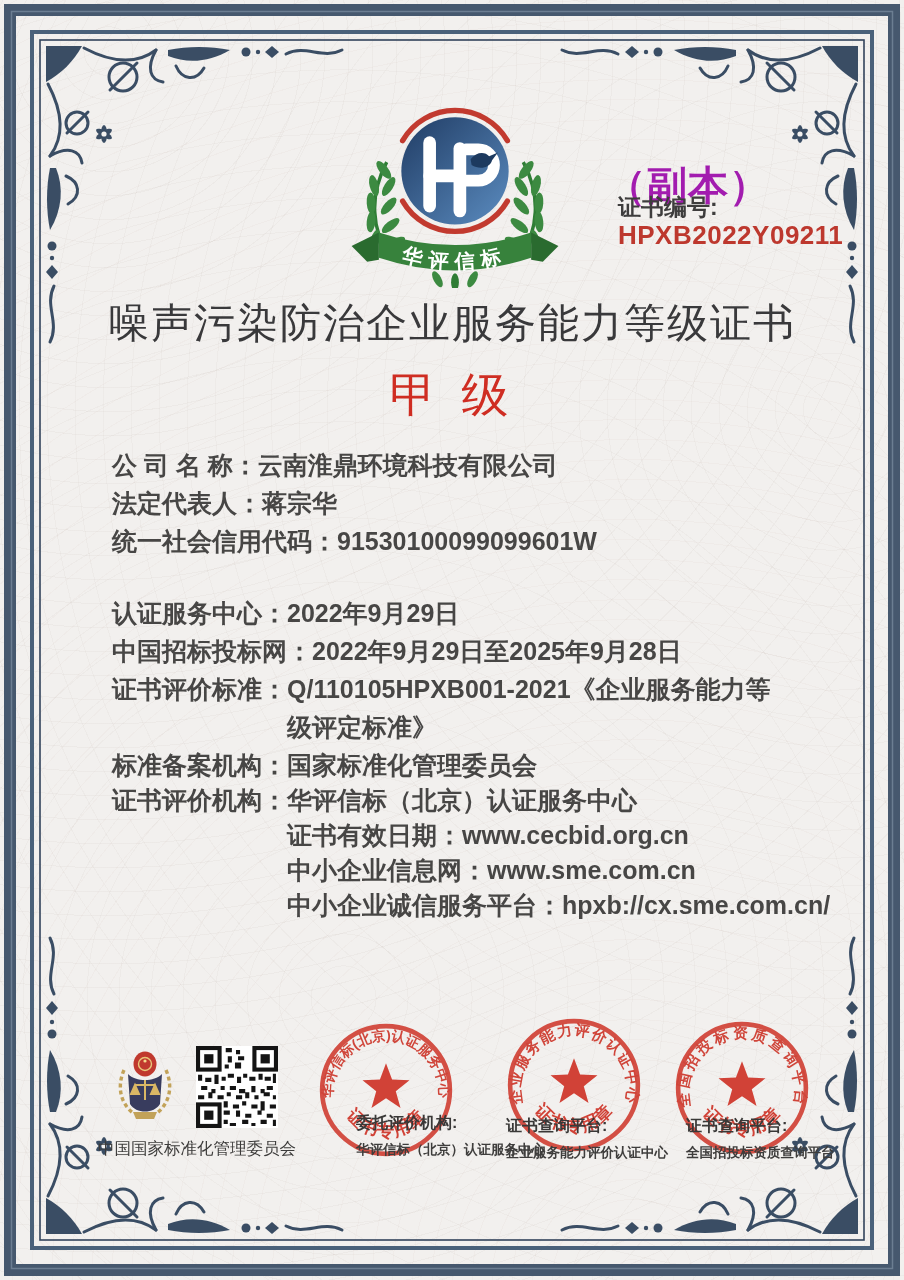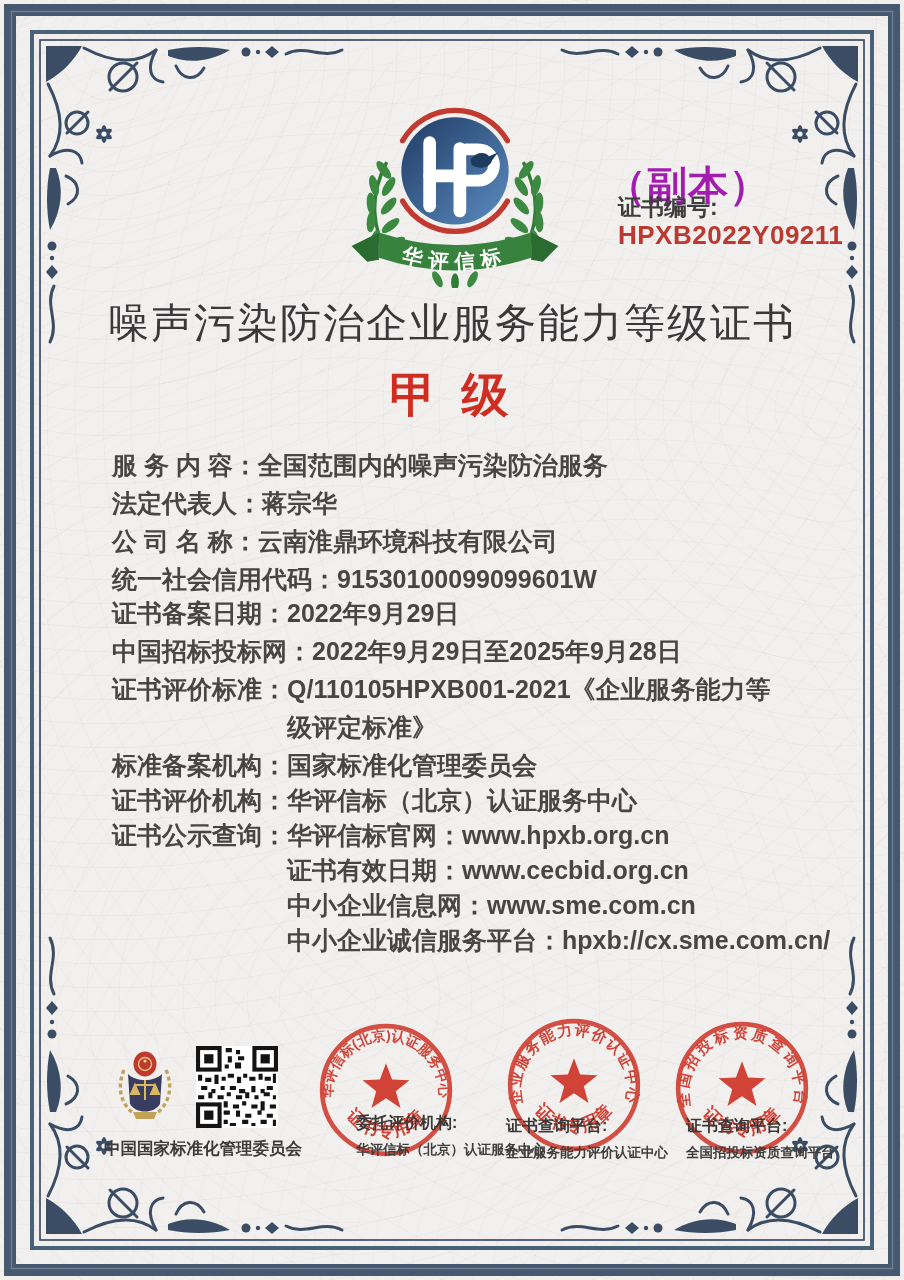--- a/index.html
+++ b/index.html
@@ -18,29 +18,29 @@
       repeating-radial-gradient(circle at 38% 78%, rgba(188,176,168,.09) 0 1px, transparent 1px 32px),
       repeating-radial-gradient(circle at 70% 100%, rgba(200,170,160,.07) 0 1px, transparent 1px 20px);
   }
   .abs{position:absolute;}
   .page-title{
     left:0;right:0;top:296px;text-align:center;
     font-size:41px;font-weight:400;color:#39393b;letter-spacing:2px;
   }
   .grade{
     left:0;right:0;top:364px;text-align:center;
-    font-size:47px;font-weight:700;color:#cf2d22;letter-spacing:6px;
+    font-size:47px;font-weight:400;color:#cf2d22;letter-spacing:6px;
   }
   .copy-label{left:606px;top:118px;font-size:40px;font-weight:700;color:#a21caf;letter-spacing:1px;margin-top:40px;}
   .certno-label{left:618px;top:192px;font-size:23px;font-weight:700;color:#3e3d3d;}
   .certno-value{left:618px;top:220px;font-size:26px;font-weight:700;color:#bd382e;letter-spacing:.5px;}
   .tblock{left:112px;font-size:25px;font-weight:700;color:#474645;}
   .tblock .row{line-height:var(--lh,38px);white-space:nowrap;}
   .tblock .row.indent{padding-left:175px;}
-  .sac-caption{left:98px;top:1138px;width:210px;text-align:center;font-size:16.5px;font-weight:700;color:#3c3b3a;}
+  .sac-caption{left:98px;top:1138px;width:210px;font-size:16.5px;font-weight:400;color:#3c3b3a;}
   .seal{position:absolute;z-index:1;opacity:.94;}
   .seal-cap{position:absolute;z-index:2;white-space:nowrap;}
   .seal-cap .t{font-size:16px;font-weight:800;color:#393837;}
   .seal-cap .o{font-size:13.5px;font-weight:700;color:#3e3d3c;margin-top:7px;}
   svg text{font-family:"Liberation Sans","DejaVu Sans",sans-serif;}
   .sealtxt{font-weight:700;fill:#ce3b2f;}
   .stamptxt{font-weight:700;fill:#cf382c;letter-spacing:1px;}
   .ribbontxt{font-weight:700;fill:#ffffff;letter-spacing:7px;font-size:21px;}
 </style>
 </head>
@@ -144,37 +144,35 @@
   </svg>
 
   <div class="abs copy-label">（副本）</div>
   <div class="abs certno-label">证书编号:</div>
   <div class="abs certno-value">HPXB2022Y09211</div>
 
   <div class="abs page-title">噪声污染防治企业服务能力等级证书</div>
   <div class="abs grade">甲 级</div>
 
   <div class="abs tblock" style="top:446px;--lh:38px;">
-    <div class="row"><span>服 务 内 容：</span><span>全国范围内的噪声污染防治服务</span></div>
+    <div class="row"><span>公 司 名 称：</span><span>云南淮鼎环境科技有限公司</span></div>
     <div class="row"><span>法定代表人：</span><span>蒋宗华</span></div>
-    <div class="row"><span>公 司 名 称：</span><span>云南淮鼎环境科技有限公司</span></div>
     <div class="row"><span>统一社会信用代码：</span><span>91530100099099601W</span></div>
   </div>
 
   <div class="abs tblock" style="top:594px;--lh:38px;">
-    <div class="row"><span>证书备案日期：</span><span>2022年9月29日</span></div>
+    <div class="row"><span>认证服务中心：</span><span>2022年9月29日</span></div>
     <div class="row"><span>中国招标投标网：</span><span>2022年9月29日至2025年9月28日</span></div>
     <div class="row"><span>证书评价标准：</span><span>Q/110105HPXB001-2021《企业服务能力等</span></div>
     <div class="row indent"><span>级评定标准》</span></div>
   </div>
 
   <div class="abs tblock" style="top:748px;--lh:35px;">
     <div class="row"><span>标准备案机构：</span><span>国家标准化管理委员会</span></div>
     <div class="row"><span>证书评价机构：</span><span>华评信标（北京）认证服务中心</span></div>
-    <div class="row"><span>证书公示查询：</span><span>华评信标官网：www.hpxb.org.cn</span></div>
     <div class="row indent"><span>证书有效日期：www.cecbid.org.cn</span></div>
     <div class="row indent"><span>中小企业信息网：www.sme.com.cn</span></div>
     <div class="row indent"><span>中小企业诚信服务平台：hpxb://cx.sme.com.cn/</span></div>
   </div>
 
   <svg class="abs" style="left:114px;top:1050px;" width="62" height="72" viewBox="0 0 62 72">
     <path d="M10,20 C3,36 6,53 19,63" stroke="#c2a258" stroke-width="3.4" fill="none" stroke-dasharray="4 3"></path>
     <path d="M52,20 C59,36 56,53 43,63" stroke="#c2a258" stroke-width="3.4" fill="none" stroke-dasharray="4 3"></path>
     <ellipse cx="31" cy="14" rx="11.5" ry="12.5" fill="#c0392e"></ellipse>
     <circle cx="31" cy="14" r="6.5" fill="none" stroke="#e8c87a" stroke-width="1.4"></circle>

